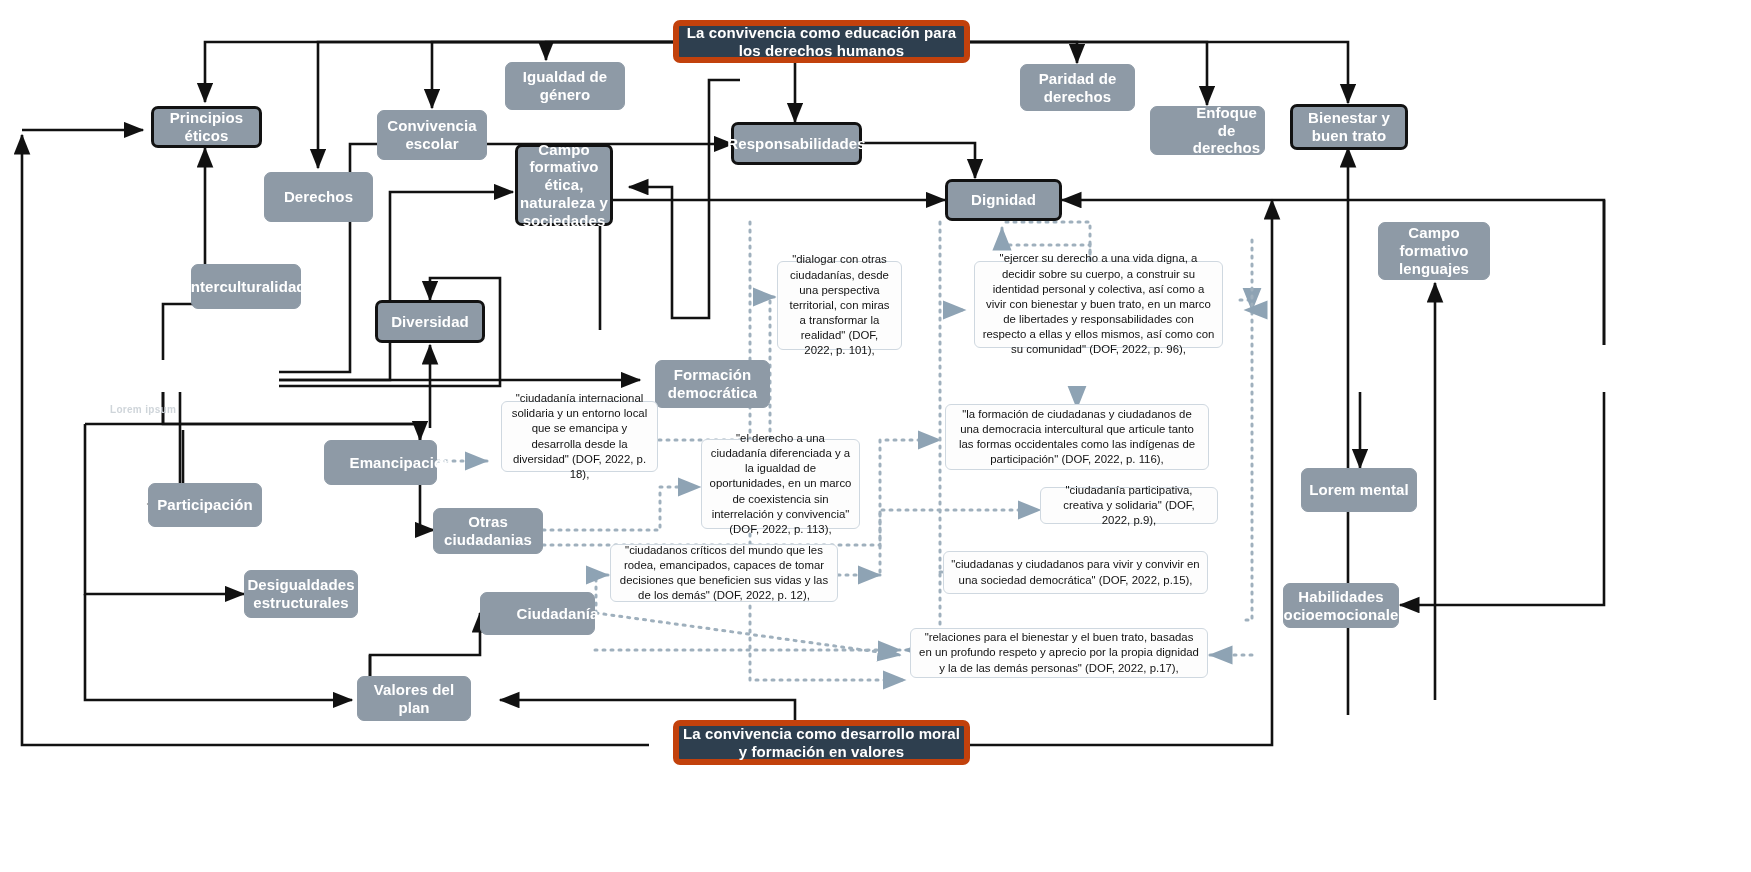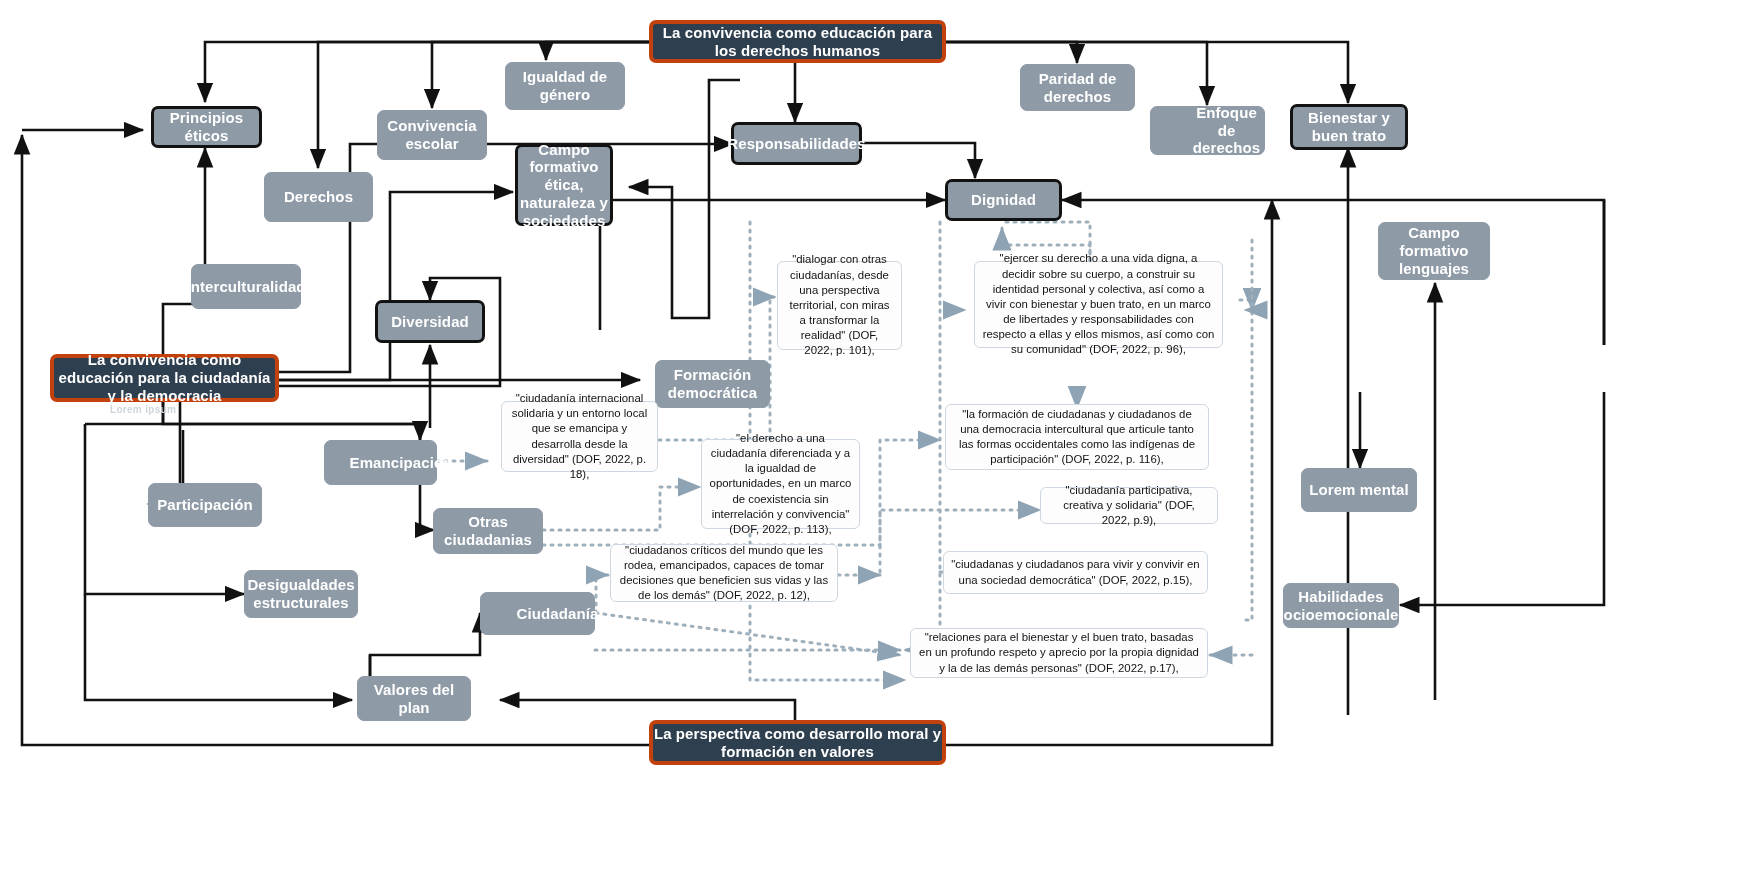--- a/index.html
+++ b/index.html
@@ -3,21 +3,21 @@
 <meta charset="utf-8">
 <style>
   html,body{margin:0;padding:0;background:#ffffff;}
   body{font-family:"Liberation Sans", sans-serif;}
   #canvas{position:relative;width:1751px;height:872px;background:#fff;overflow:hidden;}
   svg.edges{position:absolute;left:0;top:0;width:1751px;height:872px;pointer-events:none;}
 
   .node{position:absolute;box-sizing:border-box;display:flex;align-items:center;justify-content:center;
         text-align:center;color:#ffffff;border-radius:7px;line-height:1.18;font-weight:bold;
         letter-spacing:.1px;}
-  .node.dark{background:#2e3f4f;border:4px solid #c2410c;font-size:15px;}
+  .node.dark{background:#2e3f4f;border:6px solid #c2410c;font-size:15px;margin-left:24px;}
   .node.gray{background:#8e9aa6;font-size:15px;}
   .node.gray.outlined{border:3px solid #121212;}
   .node.gray.plain{border:1px solid #8e9aa6;}
 
   .quote{position:absolute;box-sizing:border-box;display:flex;align-items:center;justify-content:center;
          text-align:center;background:#fdfdfd;border:1px solid #cfd8e0;border-radius:6px;
          color:#111;font-size:11.4px;line-height:1.33;padding:5px 7px;}
 
   .ghost{position:absolute;color:#cfd5da;font-size:10px;font-weight:bold;letter-spacing:.3px;}
 </style>
@@ -161,21 +161,20 @@
 
   <div class="node gray outlined" style="left:945px;top:179px;width:117px;height:42px;">Dignidad</div>
 
   <div class="node gray plain" style="left:191px;top:264px;width:110px;height:45px;">Interculturalidad</div>
 
   <div class="node gray outlined" style="left:375px;top:300px;width:110px;height:43px;">Diversidad</div>
 
   <div class="node gray plain" style="left:1378px;top:222px;width:112px;height:58px;">Campo formativo lenguajes</div>
 
 
-  <div class="node dark" style="left:50px;top:354px;width:229px;height:48px;">La convivencia como educación para la ciudadanía y la democracia</div>
 
   <div class="ghost" style="left:110px;top:404px;">Lorem ipsum</div>
 
   <div class="node gray plain" style="left:655px;top:360px;width:115px;height:48px;">Formación democrática</div>
 
   <div class="node gray plain" style="left:324px;top:440px;width:113px;height:45px;padding-left:41px;">Emancipación</div>
 
   <div class="node gray plain" style="left:148px;top:483px;width:114px;height:44px;">Participación</div>
 
   <div class="node gray plain" style="left:433px;top:508px;width:110px;height:46px;">Otras ciudadanias</div>
@@ -183,21 +182,21 @@
   <div class="node gray plain" style="left:244px;top:570px;width:114px;height:48px;">Desigualdades estructurales</div>
 
   <div class="node gray plain" style="left:480px;top:592px;width:115px;height:43px;padding-left:40px;">Ciudadanía</div>
 
   <div class="node gray plain" style="left:357px;top:676px;width:114px;height:45px;">Valores del plan</div>
 
   <div class="node gray plain" style="left:1301px;top:468px;width:116px;height:44px;">Lorem mental</div>
 
   <div class="node gray plain" style="left:1283px;top:583px;width:116px;height:45px;">Habilidades socioemocionales</div>
 
-  <div class="node dark" style="left:649px;top:720px;width:297px;height:45px;">La perspectiva como desarrollo moral y formación en valores</div>
+  <div class="node dark" style="left:649px;top:720px;width:297px;height:45px;">La convivencia como desarrollo moral y formación en valores</div>
 
   <div class="quote" style="left:777px;top:261px;width:125px;height:89px;">"dialogar con otras ciudadanías, desde una perspectiva territorial, con miras a transformar la realidad" (DOF, 2022, p. 101),</div>
 
   <div class="quote" style="left:974px;top:261px;width:249px;height:87px;">"ejercer su derecho a una vida digna, a decidir sobre su cuerpo, a construir su identidad personal y colectiva, así como a vivir con bienestar y buen trato, en un marco de libertades y responsabilidades con respecto a ellas y ellos mismos, así como con su comunidad" (DOF, 2022, p. 96),</div>
 
   <div class="quote" style="left:945px;top:404px;width:264px;height:66px;">"la formación de ciudadanas y ciudadanos de una democracia intercultural que articule tanto las formas occidentales como las indígenas de participación" (DOF, 2022, p. 116),</div>
 
   <div class="quote" style="left:501px;top:401px;width:157px;height:71px;">"ciudadanía internacional solidaria y un entorno local que se emancipa y desarrolla desde la diversidad" (DOF, 2022, p. 18),</div>
 
   <div class="quote" style="left:701px;top:439px;width:159px;height:90px;">"el derecho a una ciudadanía diferenciada y a la igualdad de oportunidades, en un marco de coexistencia sin interrelación y convivencia" (DOF, 2022, p. 113),</div>

